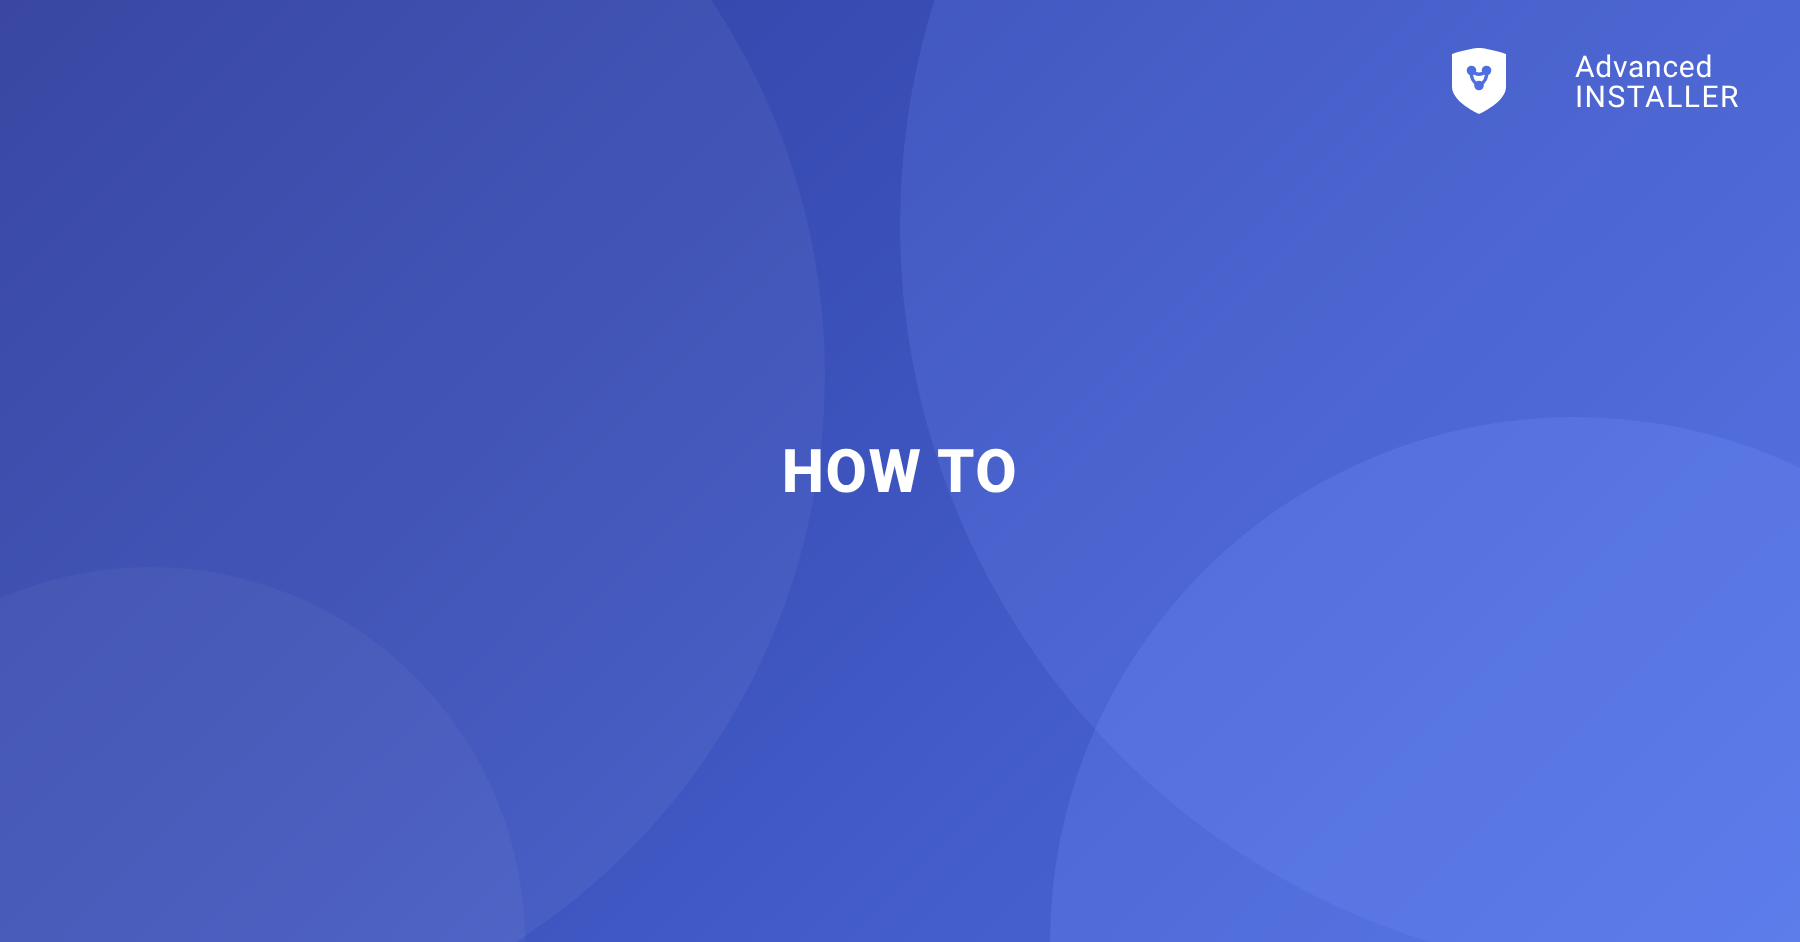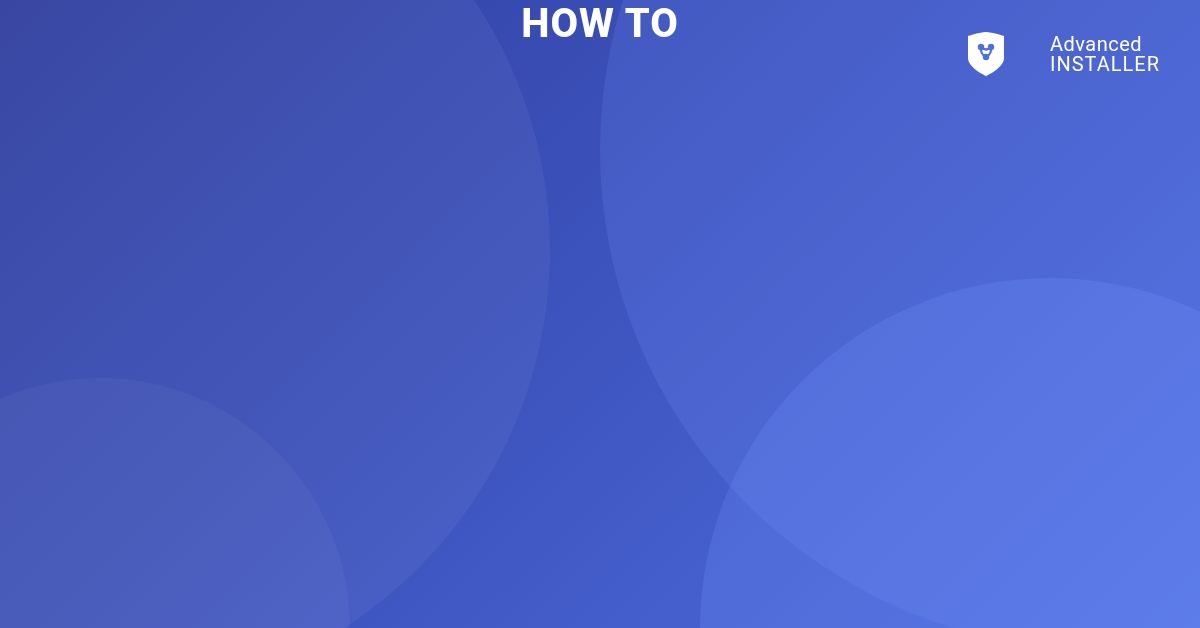--- a/index.html
+++ b/index.html
@@ -70,20 +70,21 @@
     font-weight: 400;
     letter-spacing: 1px;
   }
 
   .content {
     position: absolute;
     top: 0; left: 0; right: 0; bottom: 0;
     display: flex;
     flex-direction: column;
     align-items: center;
+    justify-content: center;
     text-align: center;
     padding: 0 64px;
     gap: 34px;
   }
   .kicker {
     font-size: 40px;
     font-weight: 800;
     letter-spacing: 1px;
   }
   .title {

